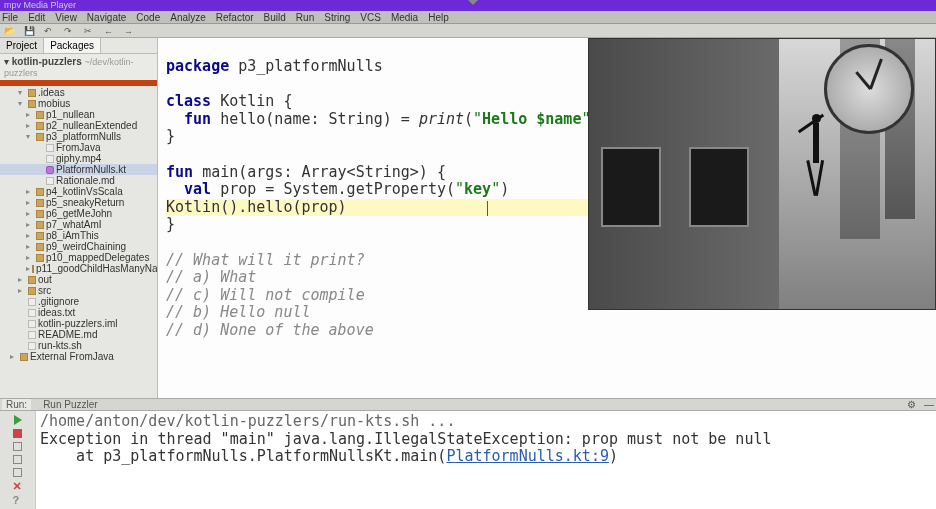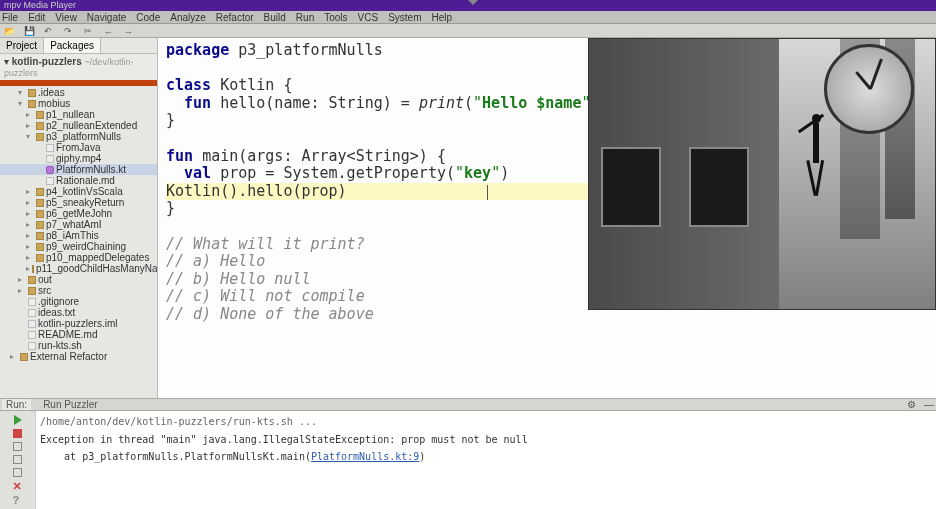--- a/index.html
+++ b/index.html
@@ -1,17 +1,17 @@
 <!DOCTYPE html>
 <html><head>
 <meta charset="utf-8">
 <style>
   * { margin:0; padding:0; box-sizing:border-box; }
   body { font-family: sans-serif; font-size:11px; background:#e8e8e8; width:936px; height:509px; overflow:hidden; position:relative; }
-  .title-bar { height:11px; background:#4c1d95; color:#ccc; font-size:9px; padding:0 4px; line-height:11px; position:relative; }
+  .title-bar { height:11px; background:#6d28d9; color:#ccc; font-size:9px; padding:0 4px; line-height:11px; position:relative; }
   .title-bar .tri { position:absolute; left:50%; top:0; width:0; height:0; border-left:5px solid transparent; border-right:5px solid transparent; border-top:5px solid #888; }
   .menu-bar { height:13px; background:#c0c0bc; font-size:10px; color:#333; display:flex; align-items:center; padding:0 2px; gap:10px; border-bottom:1px solid #999; }
   .toolbar { height:14px; background:#d6d6d0; border-bottom:1px solid #aaa; display:flex; align-items:center; padding:0 4px; gap:10px; font-size:9px; color:#555; }
   .tool-ico { width:10px; height:10px; display:inline-block; }
   .main-row { display:flex; height:360px; position:relative; }
   .tree-panel { width:158px; background:#e6e6e2; border-right:1px solid #bbb; overflow:hidden; position:relative; }
   .tree-header { display:flex; font-size:10px; border-bottom:1px solid #bbb; }
   .tree-tab { padding:2px 6px; background:#f5f5f2; border-right:1px solid #bbb; }
   .tree-tab.active { background:#e0e0dc; }
   .tree-top { font-size:10px; padding:2px 4px; color:#444; border-bottom:6px solid #c2410c; background:#eaeae6; }
@@ -21,21 +21,21 @@
   .tree-item .tog { width:8px; display:inline-block; color:#888; font-size:8px; }
   .tree-item.d1 { padding-left:18px; }
   .tree-item.d2 { padding-left:26px; }
   .tree-item.d3 { padding-left:36px; }
   .tree-item.sel { background:#c8d4e6; }
   .fico { width:8px; height:8px; display:inline-block; }
   .fico.folder { background:#c9a65a; border:1px solid #a88540; }
   .fico.file { background:#eee; border:1px solid #bbb; }
   .fico.kt { background:#b878d8; border:1px solid #9858b8; border-radius:2px; }
   .editor-panel { flex:1; background:#fdfdfd; position:relative; }
-  .editor-content { padding:4px 8px; font-family:'DejaVu Sans Mono','Courier New',monospace; font-size:15px; line-height:17.6px; color:#333; }
+  .editor-content { padding:20px 8px; font-family:'DejaVu Sans Mono','Courier New',monospace; font-size:15px; line-height:17.6px; color:#333; }
   .kw { color:#0a0a8a; font-weight:bold; }
   .fn { font-style:italic; color:#333; }
   .str { color:#1a7a1a; font-weight:bold; }
   .strv { color:#1a7a1a; }
   .cmt { color:#888; font-style:italic; }
   .hl-line { background:#fef9c3; display:block; position:relative; }
   .caret { display:inline-block; width:1px; height:15px; background:#555; vertical-align:text-bottom; margin-left:140px; }
   .pic-overlay { position:absolute; top:0; right:0; width:348px; height:272px; background:#707070; border:1px solid #333; overflow:hidden; }
   .pic-overlay .bldg1 { position:absolute; left:0; top:0; width:190px; height:100%; background:linear-gradient(to right,#4a4a4a,#6a6a6a); }
   .pic-overlay .win { position:absolute; width:60px; height:80px; background:#1a1a1a; border:2px solid #888; }
@@ -56,21 +56,21 @@
   .tool-tabs .tab.active { background:#e8e8e4; }
   .tool-tabs .spacer { flex:1; }
   .run-panel { display:flex; height:98px; background:#fff; }
   .run-gutter { width:36px; background:#e0e0dc; border-right:1px solid #ccc; display:flex; flex-direction:column; align-items:center; gap:4px; padding-top:4px; }
   .run-gutter .gi { width:10px; height:10px; }
   .gi.play { width:0; height:0; border-left:8px solid #3a9e3a; border-top:5px solid transparent; border-bottom:5px solid transparent; }
   .gi.stop { width:9px; height:9px; background:#c44; }
   .gi.x { color:#c44; font-weight:bold; font-size:11px; line-height:10px; }
   .gi.q { color:#888; font-weight:bold; font-size:11px; line-height:10px; }
   .gi.box { width:9px; height:9px; border:1px solid #888; }
-  .run-output { flex:1; font-family:'DejaVu Sans Mono','Courier New',monospace; font-size:10px; line-height:17.6px; padding:2px 4px; color:#333; white-space:pre; }
+  .run-output { flex:1; font-family:'DejaVu Sans Mono','Courier New',monospace; font-size:15px; line-height:17.6px; padding:2px 4px; color:#333; white-space:pre; }
   .run-output .path { color:#666; }
   .run-output .link { color:#2a5db0; text-decoration:underline; }
 </style>
 </head>
 <body>
 
 <div class="title-bar">
   <span>mpv Media Player</span>
   <span class="tri"></span>
 </div>
@@ -78,23 +78,23 @@
 <div class="menu-bar">
   <span>File</span>
   <span>Edit</span>
   <span>View</span>
   <span>Navigate</span>
   <span>Code</span>
   <span>Analyze</span>
   <span>Refactor</span>
   <span>Build</span>
   <span>Run</span>
-  <span>Tools</span>
+  <span>String</span>
   <span>VCS</span>
-  <span>System</span>
+  <span>Media</span>
   <span>Help</span>
 </div>
 
 <div class="toolbar">
   <span class="tool-ico">📂</span>
   <span class="tool-ico">💾</span>
   <span class="tool-ico">↶</span>
   <span class="tool-ico">↷</span>
   <span class="tool-ico">✂</span>
   <span class="tool-ico">←</span>
@@ -229,42 +229,42 @@
           <span>README.md</span>
         </div>
         <div class="tree-item d1">
           <span class="tog"></span>
           <span class="fico file"></span>
           <span>run-kts.sh</span>
         </div>
         <div class="tree-item d0">
           <span class="tog">▸</span>
           <span class="fico folder"></span>
-          <span>External Refactor</span>
+          <span>External FromJava</span>
         </div>
       </div>
   </div>
 
   <div class="editor-panel">
     <div class="editor-content">
 <div><span class="kw">package</span> <span>p3_platformNulls</span></div>
 <div>&nbsp;</div>
 <div><span class="kw">class</span> <span>Kotlin {</span></div>
 <div>&nbsp;&nbsp;<span class="kw">fun</span> <span>hello(name: String) = </span><span class="fn">print</span><span>(</span><span class="strv">"</span><span class="str">Hello </span><span class="str">$name</span><span class="strv">"</span><span>)</span></div>
 <div>}</div>
 <div>&nbsp;</div>
 <div><span class="kw">fun</span> <span>main(args: Array&lt;String&gt;) {</span></div>
 <div>&nbsp;&nbsp;<span class="kw">val</span><span> prop = System.getProperty(</span><span class="strv">"</span><span class="str">key</span><span class="strv">"</span><span>)</span></div>
 <span class="hl-line"><span>  Kotlin().hello(prop)</span><span class="caret"></span></span>
 <div>}</div>
 <div>&nbsp;</div>
 <div class="cmt">// What will it print?</div>
-<div class="cmt">// a) Hello</div>
+<div class="cmt">// a) What</div>
+<div class="cmt">// c) Will not compile</div>
 <div class="cmt">// b) Hello null</div>
-<div class="cmt">// c) Will not compile</div>
 <div class="cmt">// d) None of the above</div>
     </div>
 
     <div class="pic-overlay">
       <div class="street"></div>
       <div class="bldg3"></div>
       <div class="bldg2"></div>
       <div class="bldg1">
         <div class="win" style="left:12px; top:108px;"></div>
         <div class="win" style="left:100px; top:108px;"></div>

